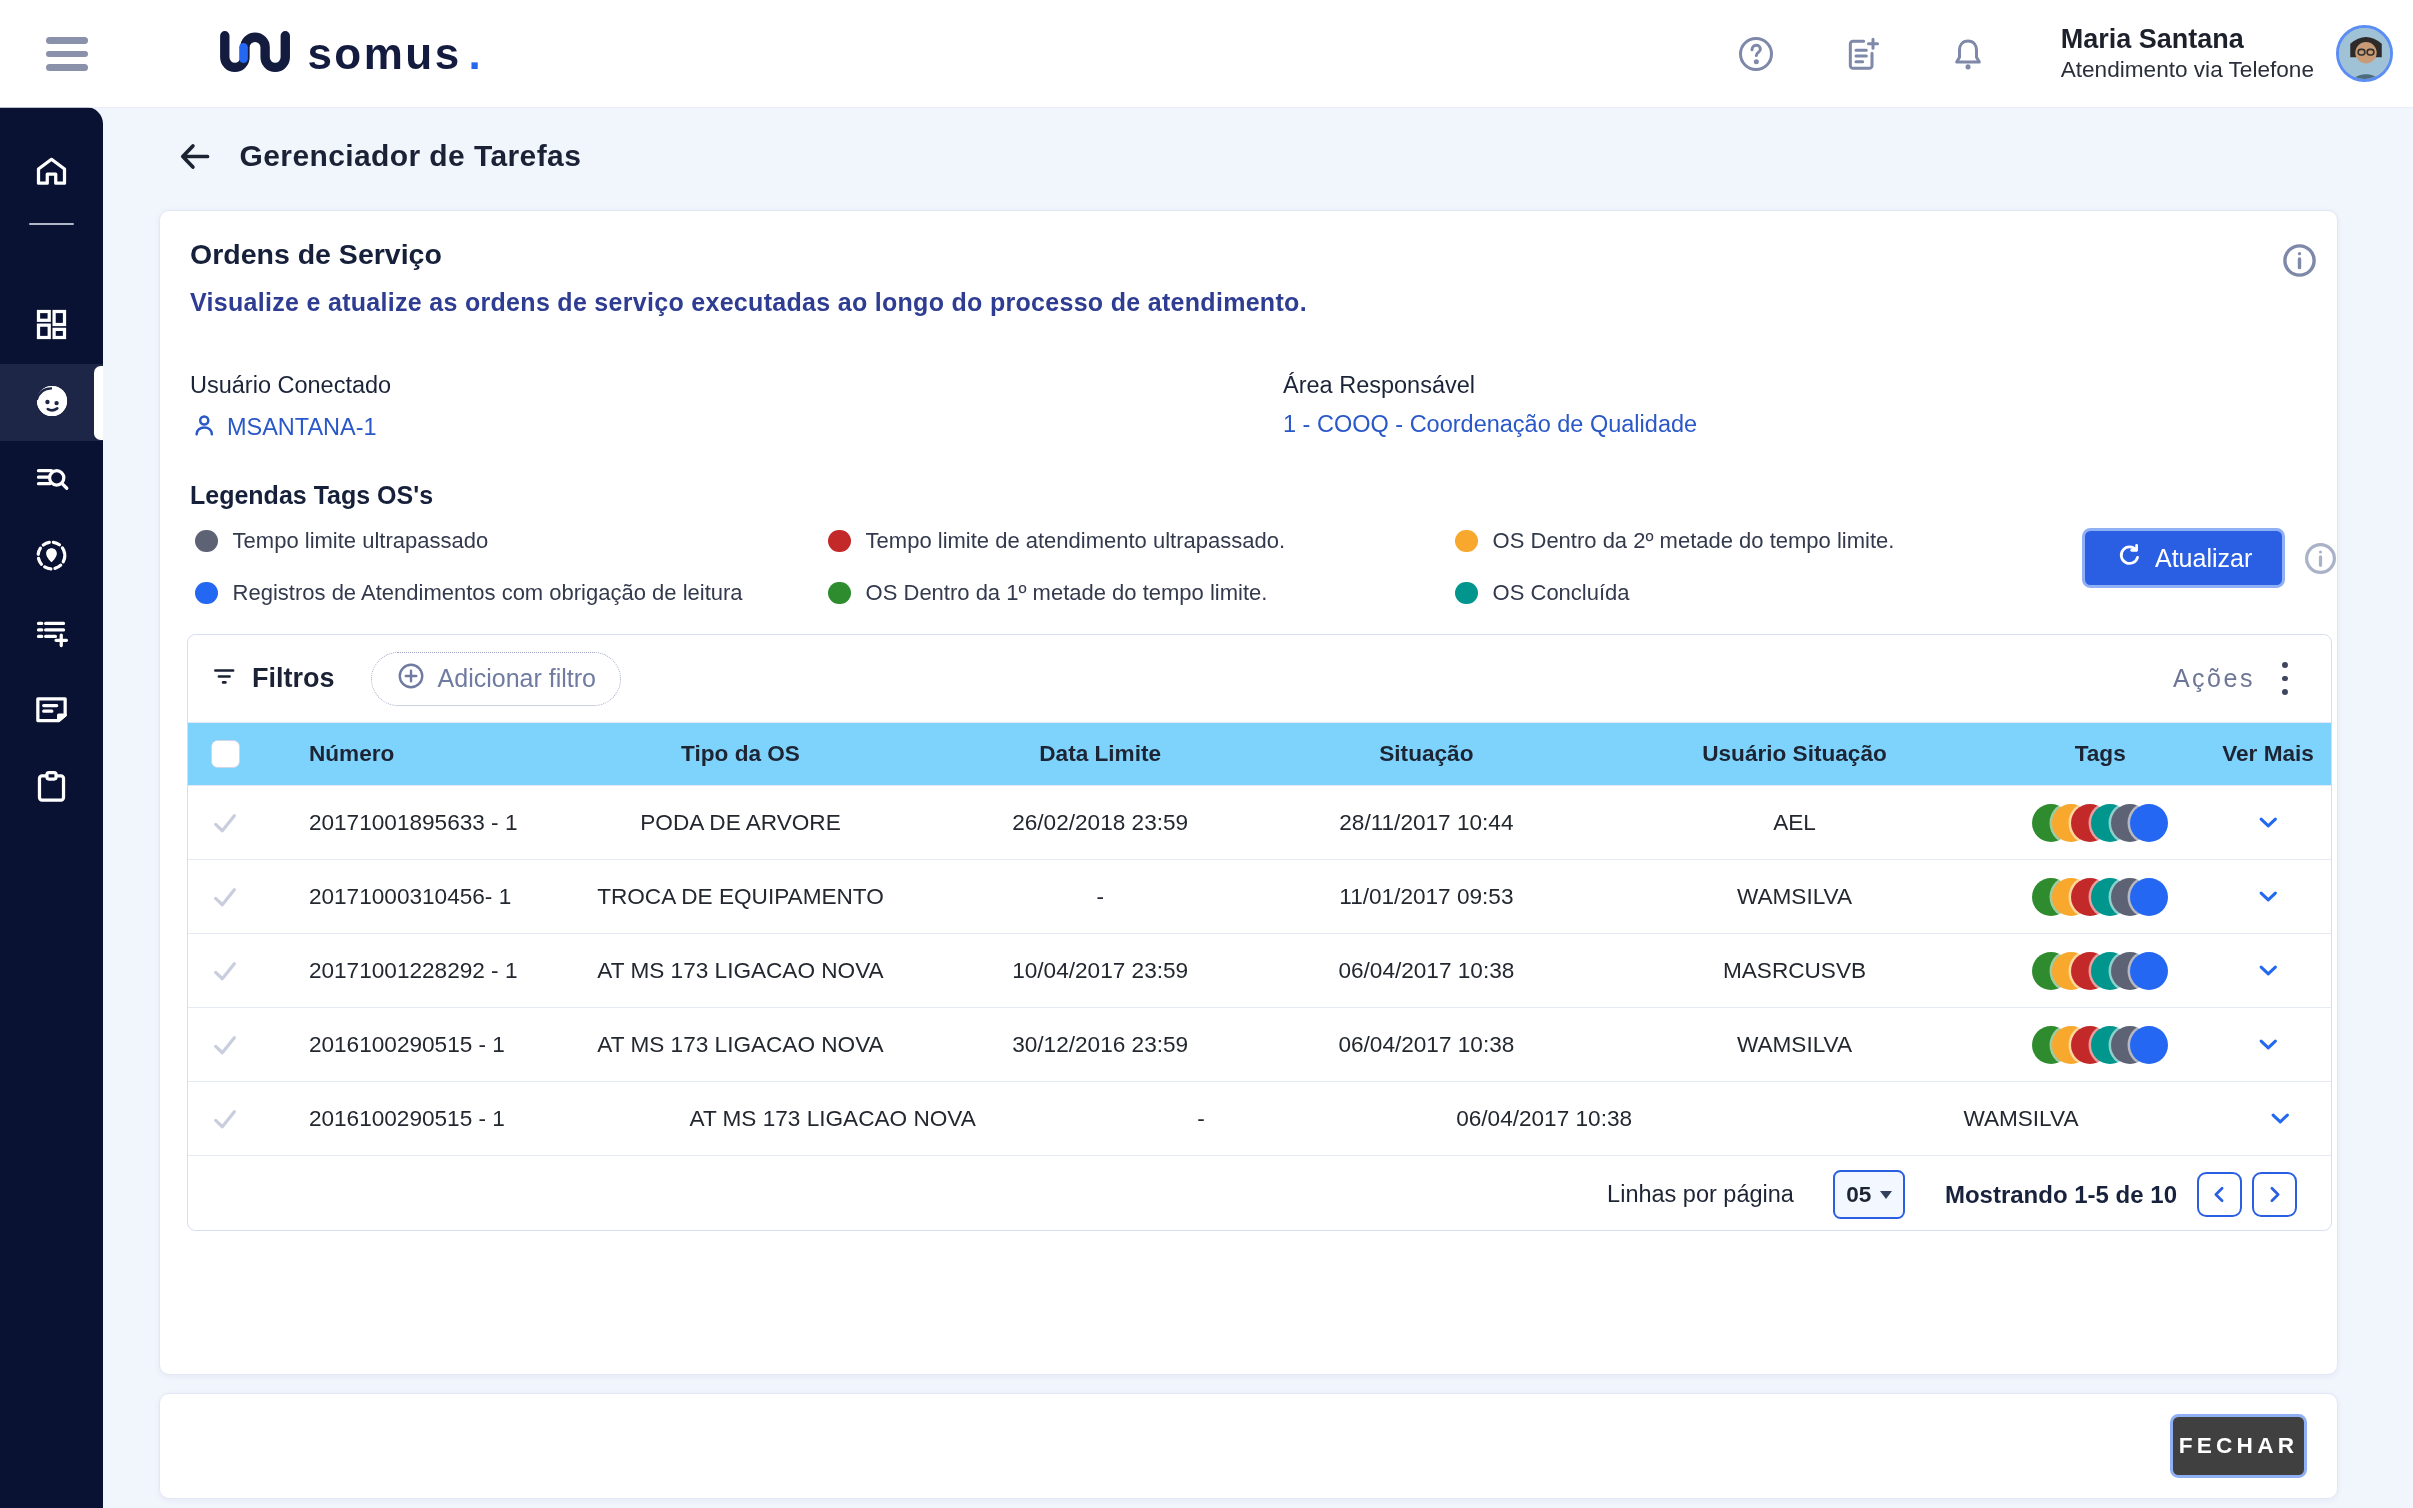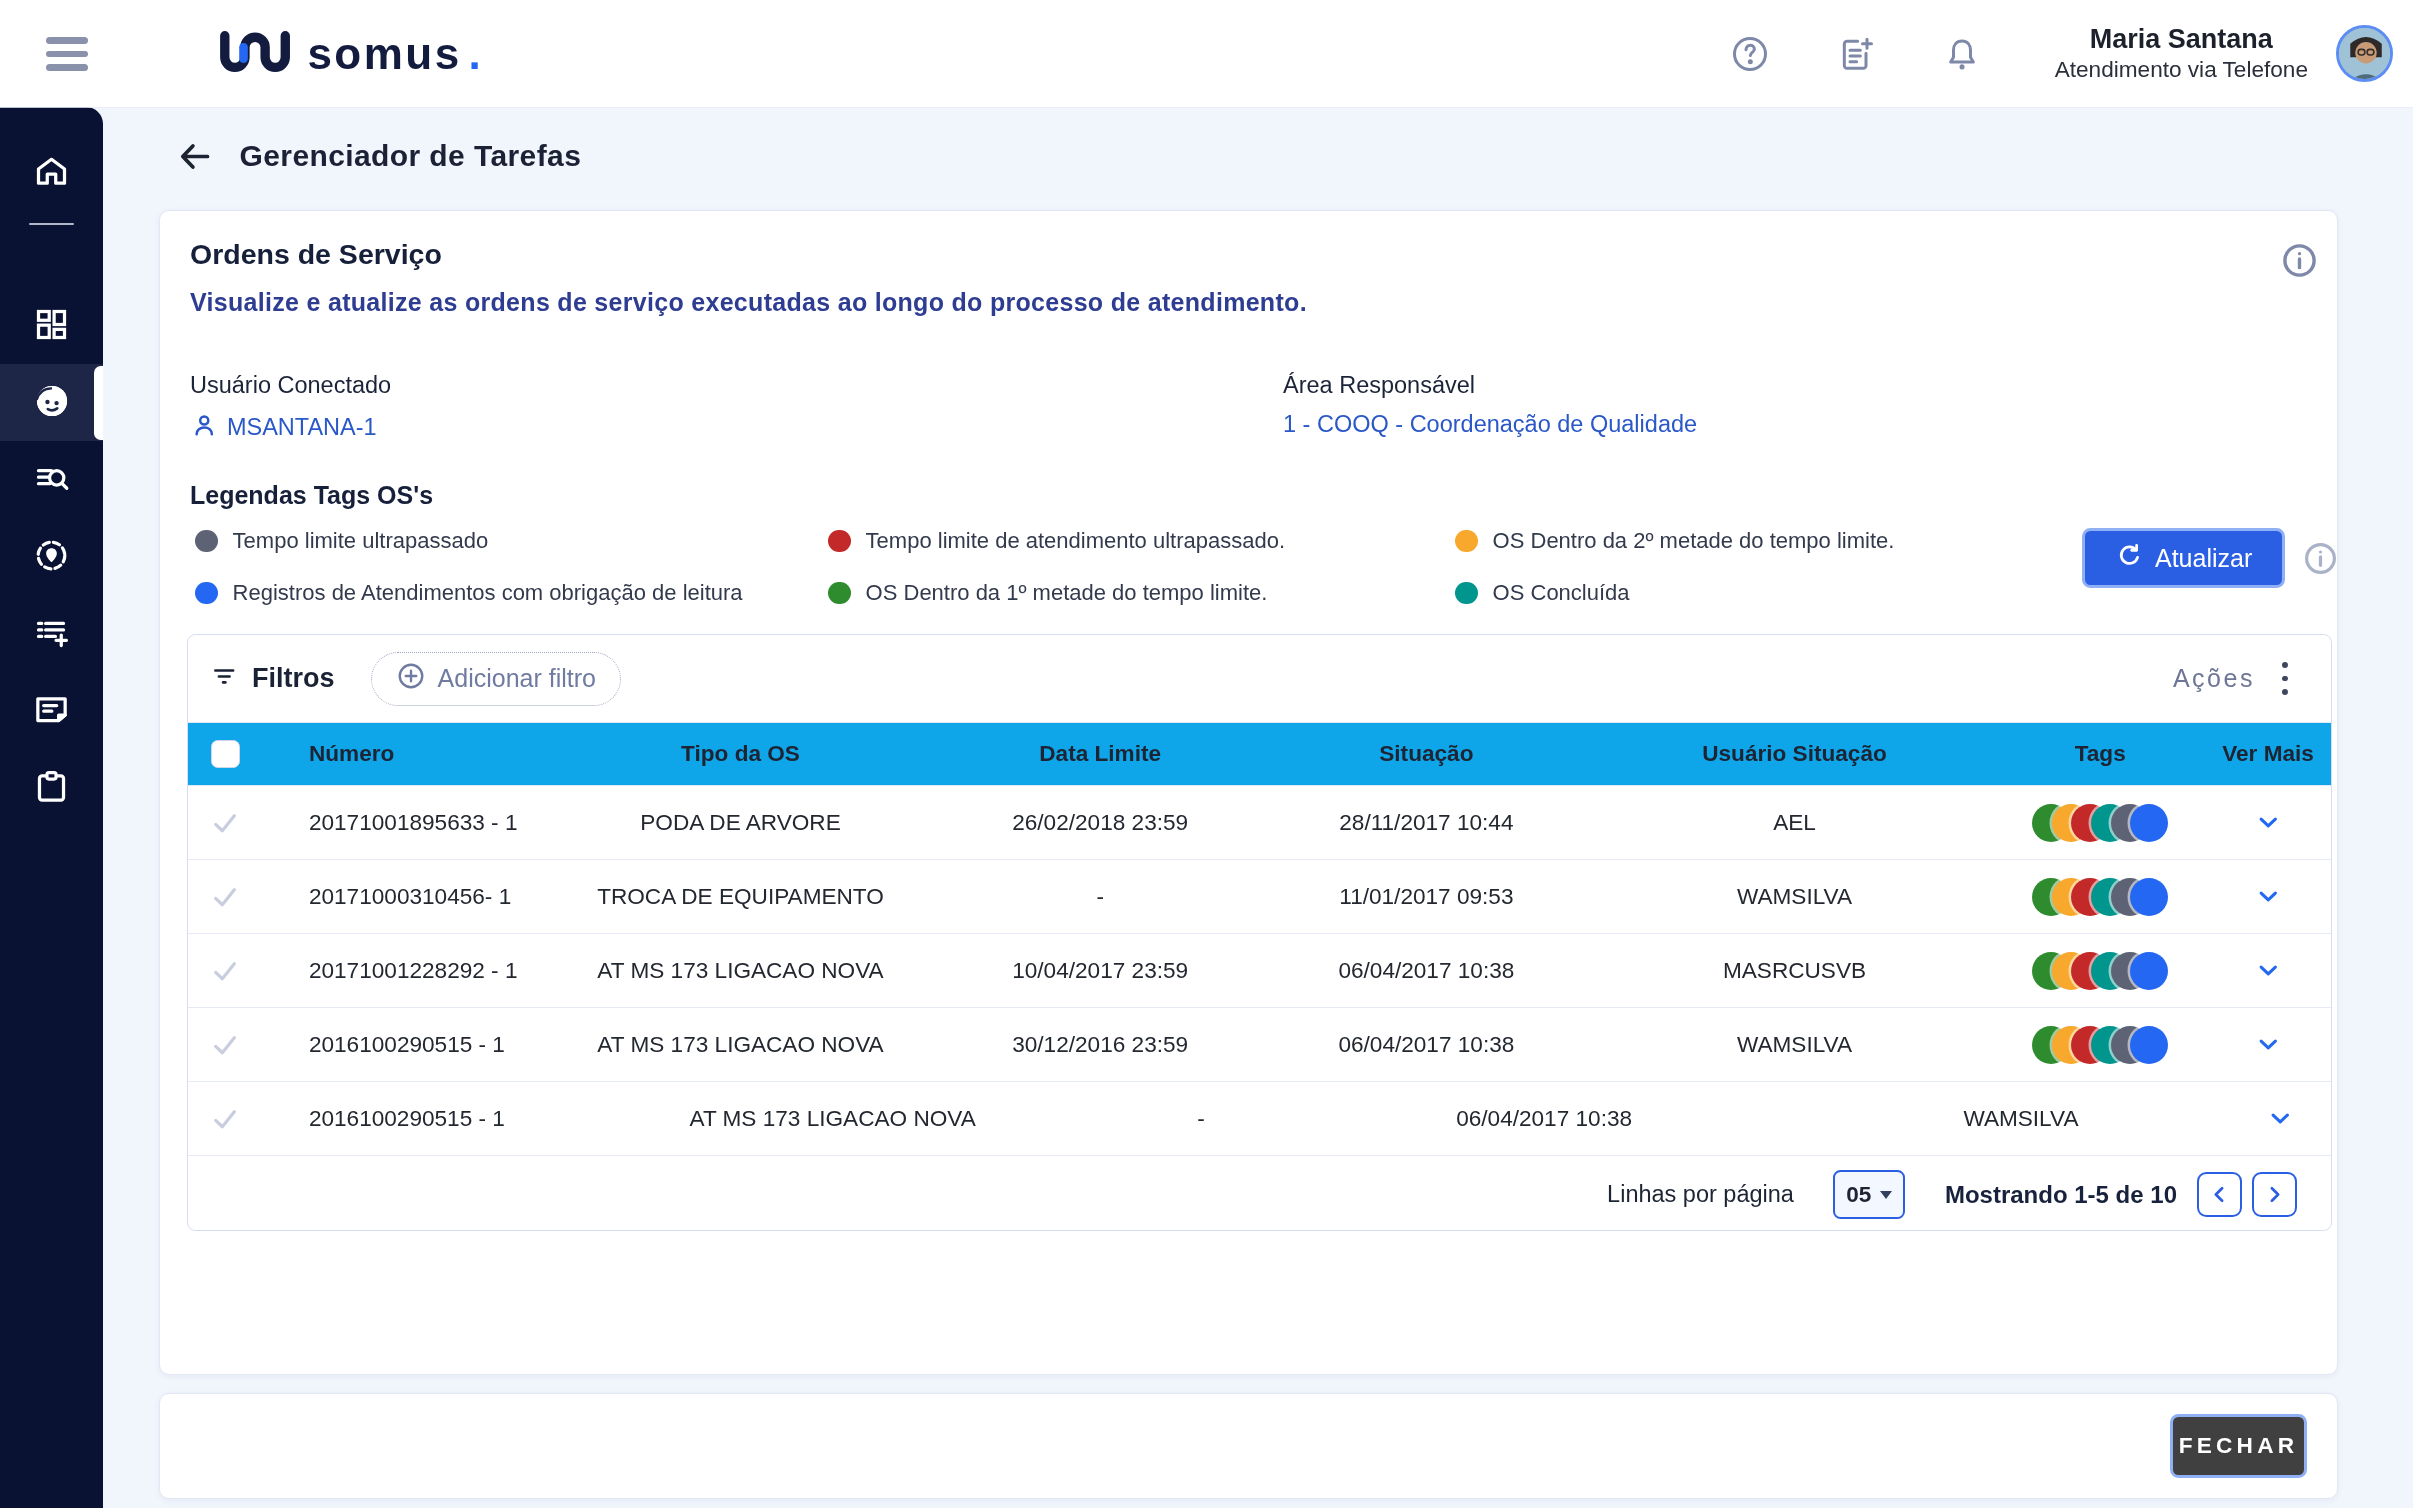--- a/index.html
+++ b/index.html
@@ -11,21 +11,21 @@
   .topbar { position:absolute; left:0; top:0; width:2413px; height:107px; background:#ffffff; z-index:20; box-shadow:0 0.8px 0 #e8ecf7; }
   .hamburger { position:absolute; left:46px; top:37px; width:42px; height:34px; display:flex; flex-direction:column; justify-content:space-between; background:none; border:none; cursor:pointer; }
   .hamburger span { display:block; height:6.7px; border-radius:4.2px; background:#8a92ab; }
   .logo { position:absolute; left:214px; top:0; height:107px; display:flex; align-items:center; gap:13.4px; }
   .logo-text { font-size:44px; font-weight:800; letter-spacing:2.5px; color:#131c3f; text-transform:lowercase; }
   .logo-dot { color:#2467f2; font-size:44px; font-weight:800; margin-left:-6.7px; }
   .greeting { position:absolute; left:553px; top:0; height:107px; display:flex; align-items:center; gap:10px; font-size:25px; color:#3c414b; }
   .greeting b { color:#23272f; }
   .top-right { position:absolute; right:20px; top:0; height:107px; display:flex; align-items:center; }
   .top-icon-btn { background:none; border:none; cursor:pointer; width:47px; height:47px; display:flex; align-items:center; justify-content:center; margin-right:59px; }
-  .user-block { text-align:center; margin-right:28px; margin-left:10px; }
+  .user-block { text-align:left; margin-right:22px; margin-left:10px; }
   .user-name { font-size:27px; font-weight:700; color:#1c212b; line-height:1.25; }
   .user-role { font-size:22.6px; color:#2a2f3a; line-height:1.25; }
   .avatar { width:57px; height:57px; border-radius:50%; border:3.4px solid #5b8df5; overflow:hidden; background:#a8c8da; }
 
   
   .sidebar { position:absolute; left:0; top:107px; width:103px; height:1401px; background:#0a1233; border-top-right-radius:17px; z-index:10; }
   .side-home { height:77px; margin-top:27px; display:flex; align-items:center; justify-content:center; }
   .side-divider { width:45px; height:2.5px; background:#cfd4e4; opacity:.85; margin:11.7px auto 0 auto; border-radius:1.7px; }
   .side-group { margin-top:62px; }
   .side-item { position:relative; height:77px; display:flex; align-items:center; justify-content:center; cursor:pointer; }
@@ -62,21 +62,21 @@
   
   .table-panel { position:absolute; left:27px; top:423px; width:2145px; height:597px; border:1.7px solid #d7ddf0; border-radius:8.4px; overflow:hidden; background:#fff; }
   .filters-row { height:87px; display:flex; align-items:center; padding:0 22px; }
   .filters-label { display:flex; align-items:center; gap:13.4px; font-size:27px; font-weight:700; color:#1b2236; }
   .add-filter { margin-left:37px; height:54px; padding:0 23.5px; display:flex; align-items:center; gap:11.7px; border:1.7px dotted #9aa3c0; border-radius:28.5px; background:none; color:#6f7ba0; font-size:25px; cursor:pointer; font-family:inherit; }
   .actions { margin-left:auto; display:flex; align-items:center; gap:13.4px; padding-right:6.7px; }
   .actions-label { font-size:25px; color:#6d7696; letter-spacing:2.5px; }
   .kebab { width:34px; height:37px; background:none; border:none; cursor:pointer; display:flex; flex-direction:column; align-items:center; justify-content:center; gap:7.5px; }
   .kebab i { width:5.9px; height:5.9px; border-radius:50%; background:#3f475f; }
 
-  .thead { height:64px; background:#0ea5e9; border-top:0.8px solid #e3e8f5; border-bottom:0.8px solid #e3e8f5; display:flex; align-items:center; font-size:22.6px; font-weight:700; color:#1d2433; }
+  .thead { height:64px; background:#7dd3fc; border-top:0.8px solid #e3e8f5; border-bottom:0.8px solid #e3e8f5; display:flex; align-items:center; font-size:22.6px; font-weight:700; color:#1d2433; }
   .trow { height:74px; border-bottom:0.8px solid #e6eaf6; display:flex; align-items:center; font-size:22.6px; color:#23272f; }
   .th,.td { display:flex; align-items:center; justify-content:center; }
   .c-check { width:75px; }
   .c-numero { width:277px; justify-content:flex-start; padding-left:46px; }
   .c-tipo { width:402px; }
   .c-data { width:318px; }
   .c-situacao { width:335px; }
   .c-usuario { width:402px; }
   .c-tags { width:210px; }
   .c-ver { width:126px; }

